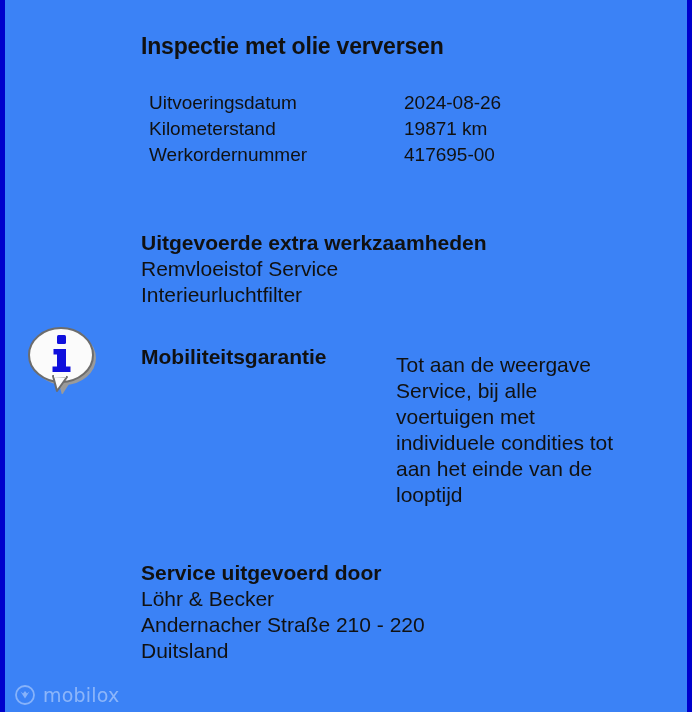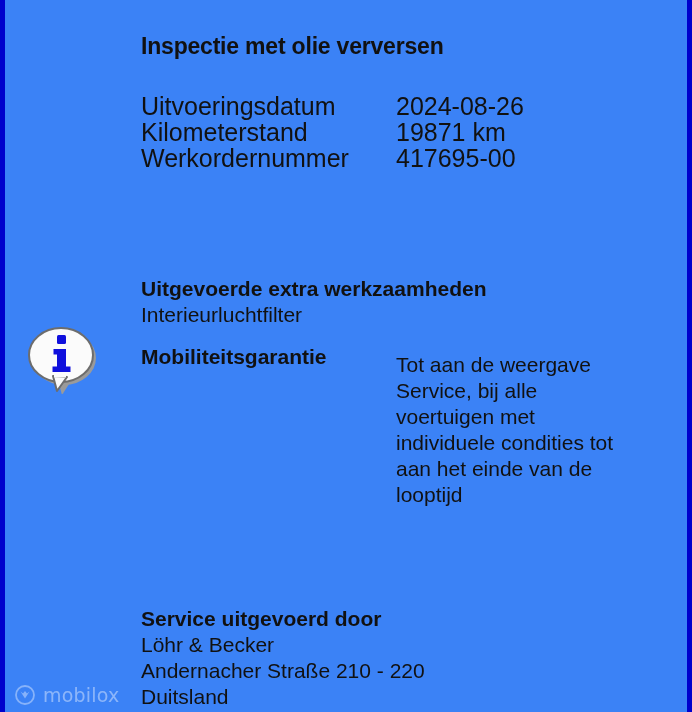--- a/index.html
+++ b/index.html
@@ -53,40 +53,40 @@
   
   .kv-table {
     position: absolute;
     left: 0;
     top: 92px;
     width: 470px;
   }
   .kv-row {
     position: relative;
     height: 26px;
-    font-size: 25px;
-    white-space: nowrap;
+    font-size: 19px;
+    white-space: nowrap;
+    margin-left: 8px;
   }
   .kv-key {
     position: absolute;
     left: 0;
     top: 0;
   }
   .kv-val {
     position: absolute;
     left: 255px;
     top: 0;
   }
 
   
   .section {
     position: absolute;
     left: 0;
     width: 520px;
-    margin-top: 46px;
   }
   .section-heading {
     font-size: 21px;
     font-weight: bold;
     line-height: 26px;
     white-space: nowrap;
   }
   .section-line {
     font-size: 21px;
     line-height: 26px;
@@ -197,20 +197,21 @@
 
       <div class="kv-row">
         <span class="kv-key">Werkordernummer</span>
         <span class="kv-val">417695-00</span>
       </div>
 
     </div>
 
     <div class="section" id="extra-work-section">
       <div class="section-heading">Uitgevoerde extra werkzaamheden</div>
+      <div class="section-line">Remvloeistof Service</div>
       <div class="section-line">Interieurluchtfilter</div>
     </div>
 
     <div id="mobility-section">
       <div id="mobility-label">Mobiliteitsgarantie</div>
       <div id="mobility-value">Tot aan de weergave Service, bij alle voertuigen met individuele condities tot aan het einde van de looptijd</div>
     </div>
 
     <div class="section" id="workshop-section">
       <div class="section-heading">Service uitgevoerd door</div>

